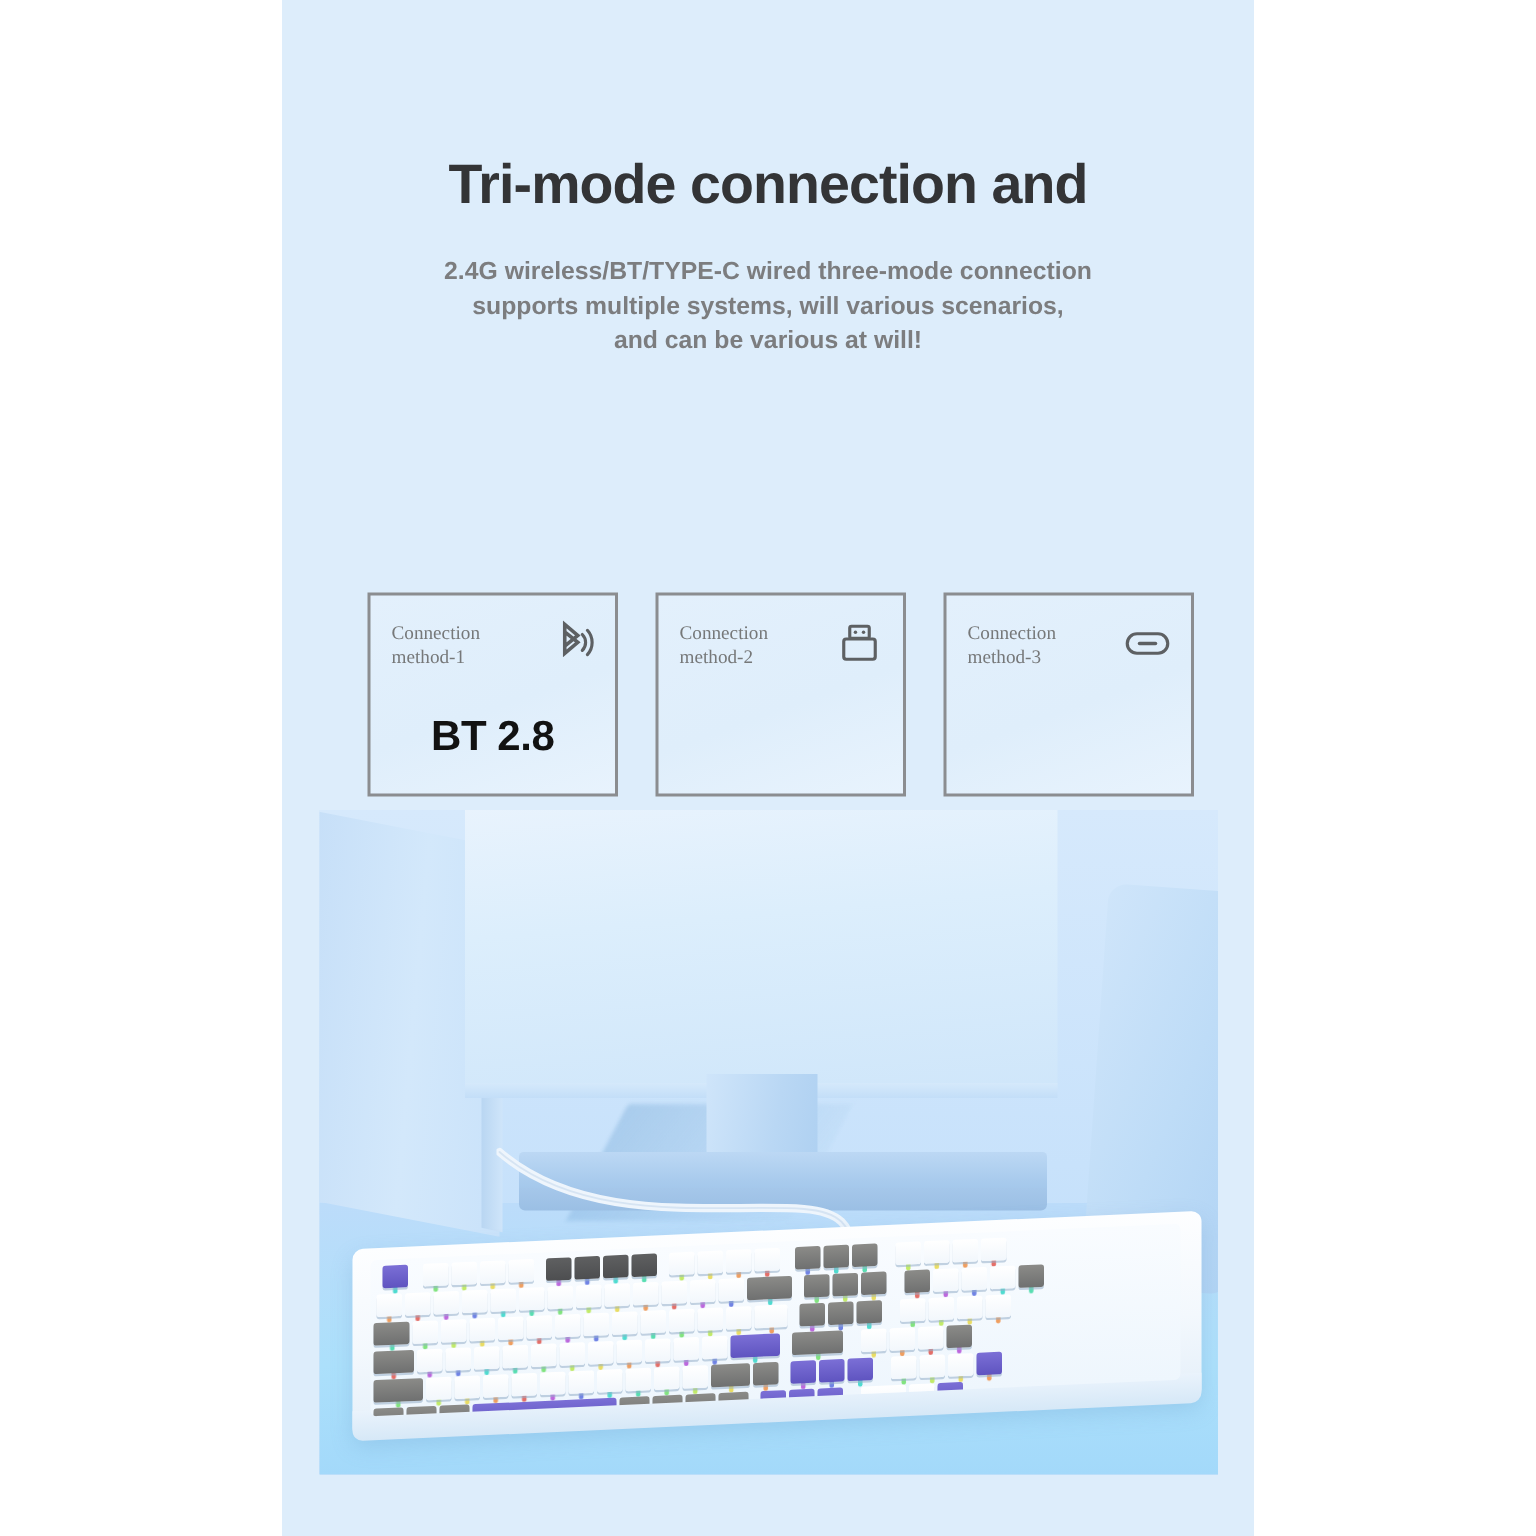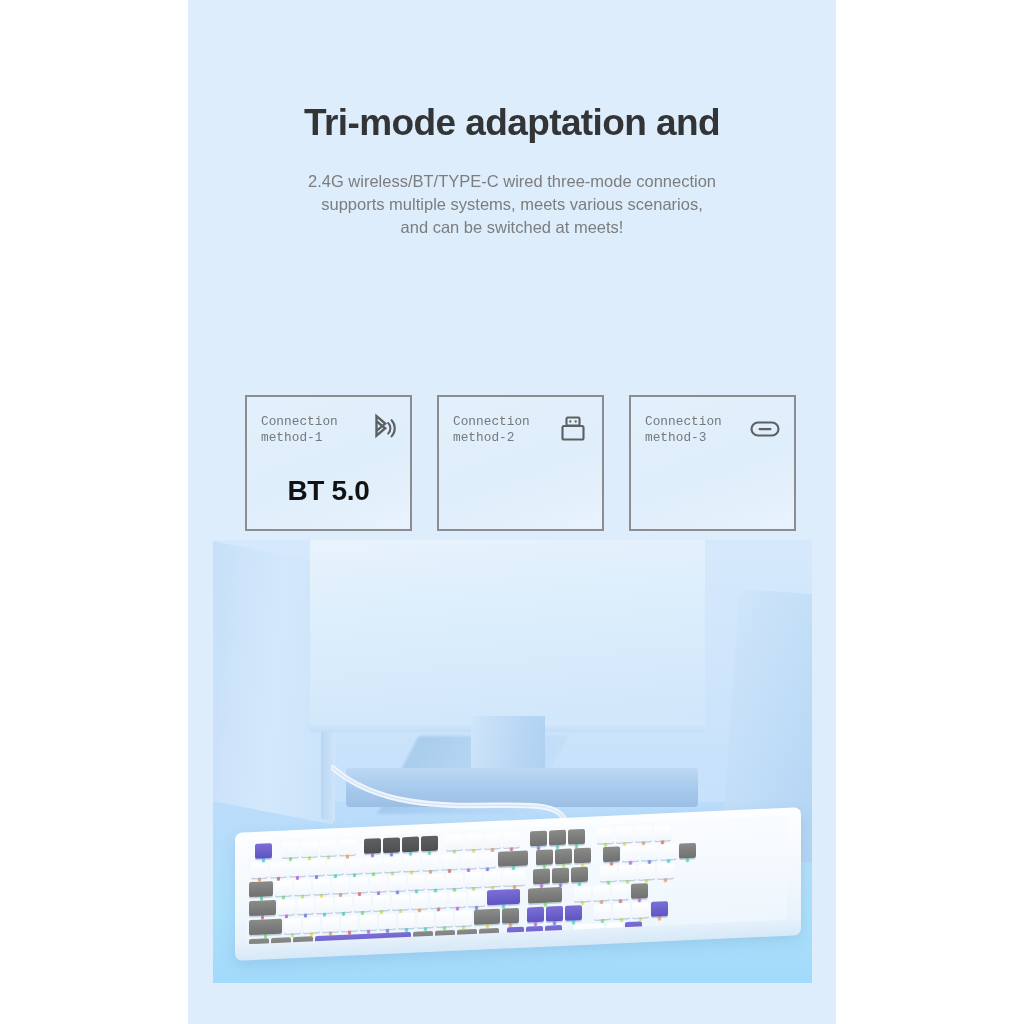--- a/index.html
+++ b/index.html
@@ -45,21 +45,21 @@
   .headline .line2 { display: block; }
 
   .subhead {
     margin: 24px auto 0 auto;
     width: 560px;
     font-size: 16.5px;
     line-height: 23px;
     color: #7c7d7f;
     font-family: "Liberation Sans", sans-serif;
   }
-  .subhead span { display: block; }
+  .subhead span { display: block; font-weight: bold; }
 
   
   .cards {
     position: absolute;
     left: 57px;
     top: 395px;
     width: 551px;
     height: 136px;
     display: flex;
     justify-content: space-between;
@@ -80,21 +80,21 @@
     right: 12px;
     display: flex;
     align-items: flex-start;
     justify-content: space-between;
   }
   .card-label {
     font-size: 12.8px;
     line-height: 16px;
     color: #767879;
     white-space: pre-line;
-    font-family: Liberation Mono, monospace;
+    font-family: Liberation Serif, serif;
   }
   .card-icon {
     width: 34px;
     height: 34px;
     flex: 0 0 34px;
     display: flex;
     align-items: center;
     justify-content: center;
     margin-top: -2px;
   }
@@ -276,44 +276,44 @@
     filter: blur(0.4px);
   }
 </style>
 </head>
 <body>
 
 <div class="page">
 
   <div class="header-block">
     <h1 class="headline">
-      <span>Tri-mode adaptation and</span>
+      <span>Tri-mode connection and</span>
     </h1>
     <p class="subhead">
       <span>2.4G wireless/BT/TYPE-C wired three-mode connection</span>
-      <span>supports multiple systems, meets various scenarios,</span>
-      <span>and can be switched at meets!</span>
+      <span>supports multiple systems, will various scenarios,</span>
+      <span>and can be various at will!</span>
     </p>
   </div>
 
   <div class="cards">
 
     <div class="card">
       <div class="card-top">
         <div class="card-label">Connection
 method-1</div>
         <div class="card-icon">
           <svg width="32" height="32" viewBox="0 0 32 32">
             <path d="M11.5 8.2 L20.2 15.2 L11.5 22.6 L11.5 3.2 L20.2 10.6 L11.5 17.8" fill="none" stroke="#5d6063" stroke-width="2.4" stroke-linejoin="miter" stroke-linecap="butt"></path>
             <path d="M23.2 10.0 a7.5 7.5 0 0 1 0 10.6" fill="none" stroke="#5d6063" stroke-width="2.1" stroke-linecap="round"></path>
             <path d="M26.6 7.2 a12 12 0 0 1 0 16.2" fill="none" stroke="#5d6063" stroke-width="2.1" stroke-linecap="round"></path>
           </svg>
         </div>
       </div>
-      <div class="card-value">BT 5.0</div>
+      <div class="card-value">BT 2.8</div>
     </div>
 
     <div class="card">
       <div class="card-top">
         <div class="card-label">Connection
 method-2</div>
         <div class="card-icon">
           <svg width="32" height="32" viewBox="0 0 32 32">
             <rect x="9.5" y="4.5" width="13" height="8" rx="1.2" fill="none" stroke="#5d6063" stroke-width="2.1"></rect>
             <circle cx="13.3" cy="8.5" r="1.15" fill="#5d6063"></circle>

